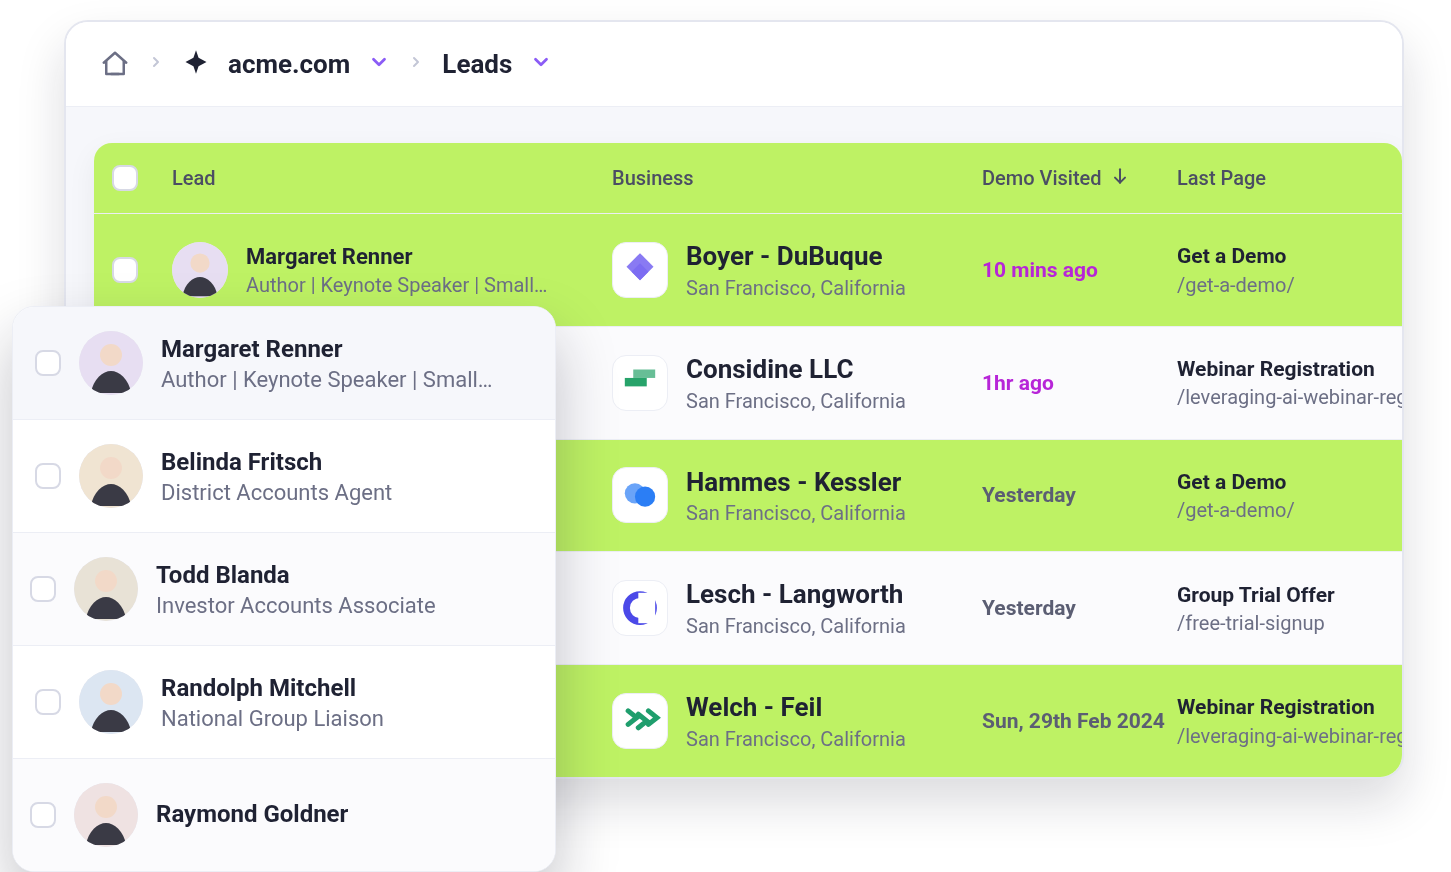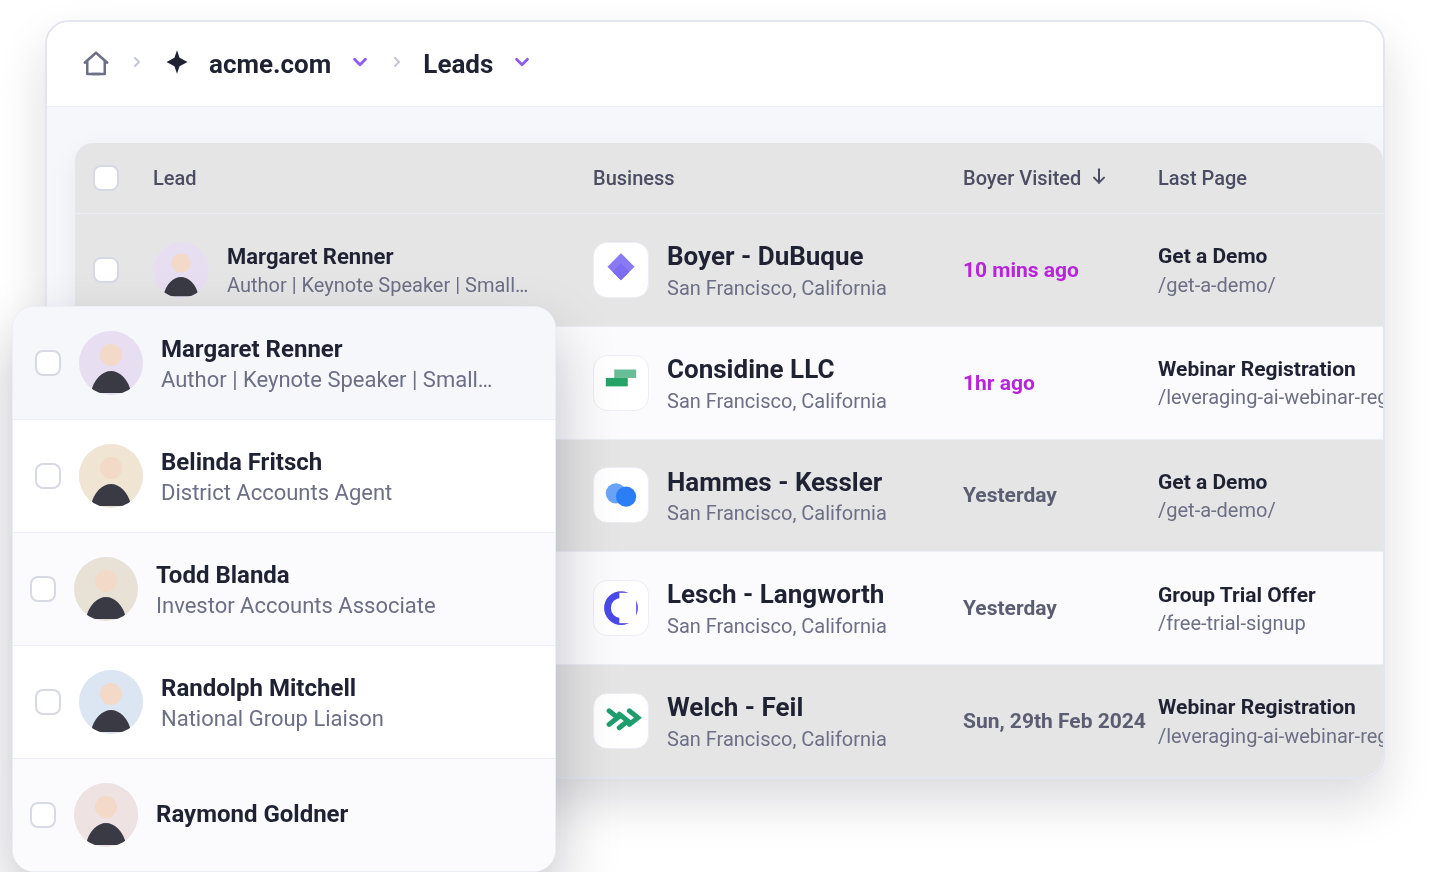--- a/index.html
+++ b/index.html
@@ -9,21 +9,21 @@
     color: #1f2233;
     width: 1451px;
     height: 872px;
     position: relative;
     overflow: hidden;
   }
 
   
   .main-window {
     position: absolute;
-    left: 45px;
+    left: 64px;
     top: 20px;
     width: 1340px;
     border: 2px solid #e4e6ef;
     border-radius: 24px;
     background: #fff;
     overflow: hidden;
     box-shadow: 0 24px 48px rgba(20,20,40,0.15);
   }
 
   
@@ -50,21 +50,21 @@
   .bc-dropdown-caret { color: #8b5cf6; }
 
   
   .content-area {
     background: #f6f7fb;
     padding: 36px 0 0 28px;
   }
 
   
   .table-card {
-    background: #e5e5e5;
+    background: #bef264;
     border-radius: 18px;
     overflow: hidden;
     box-shadow: 0 10px 30px rgba(20,20,40,0.06);
   }
 
   
   .thead {
     display: grid;
     grid-template-columns: 60px 440px 370px 195px 1fr;
     align-items: center;
@@ -198,21 +198,21 @@
   <div class="content-area">
     <div class="table-card">
 
       <div class="thead">
         <div>
             <div class="checkbox"></div>
           </div>
         <div>Lead</div>
         <div>Business</div>
         <div class="sort-col">
-          <span>Boyer Visited</span>
+          <span>Demo Visited</span>
           <span>
             <svg width="20" height="20" viewBox="0 0 24 24" fill="none" stroke="#4b4e63" stroke-width="2.4" stroke-linecap="round" stroke-linejoin="round">
                 <line x1="12" y1="4" x2="12" y2="20"></line>
                 <polyline points="6 14 12 20 18 14"></polyline>
               </svg>
           </span>
         </div>
         <div>Last Page</div>
       </div>
 

